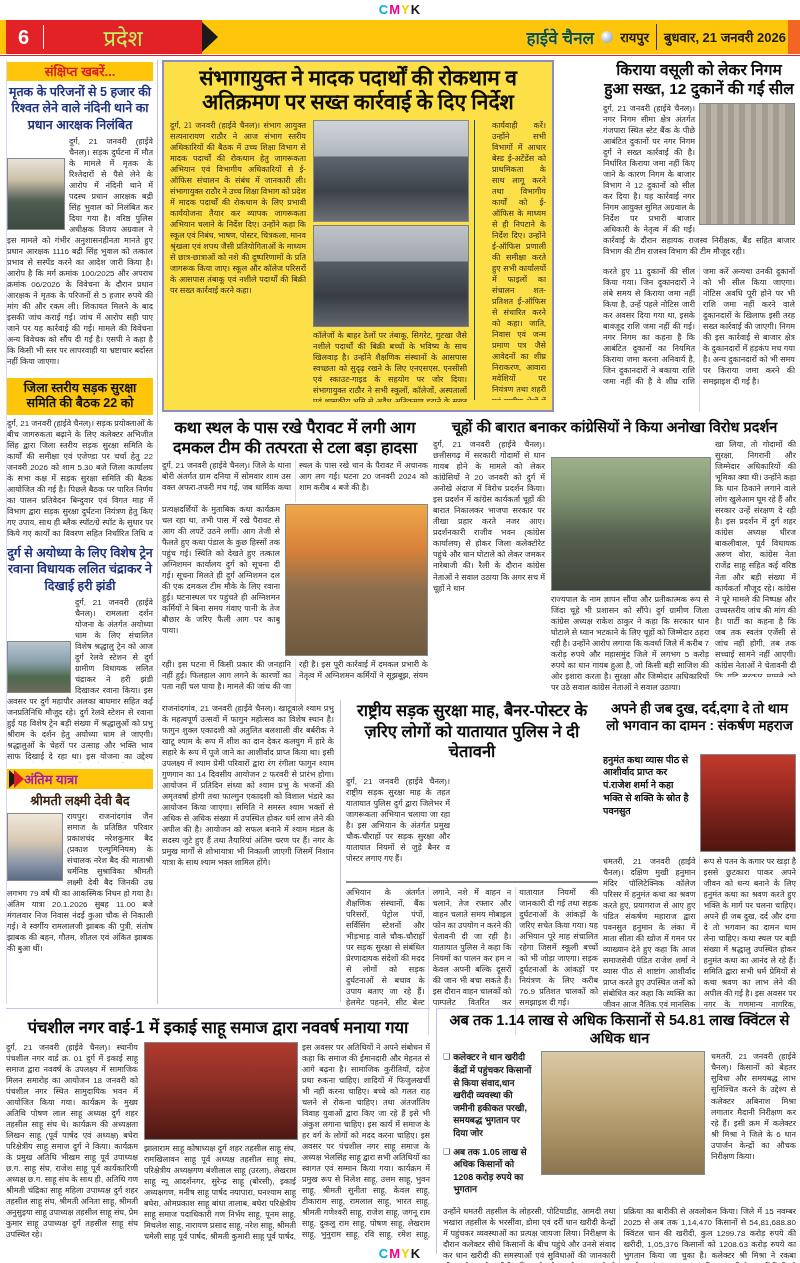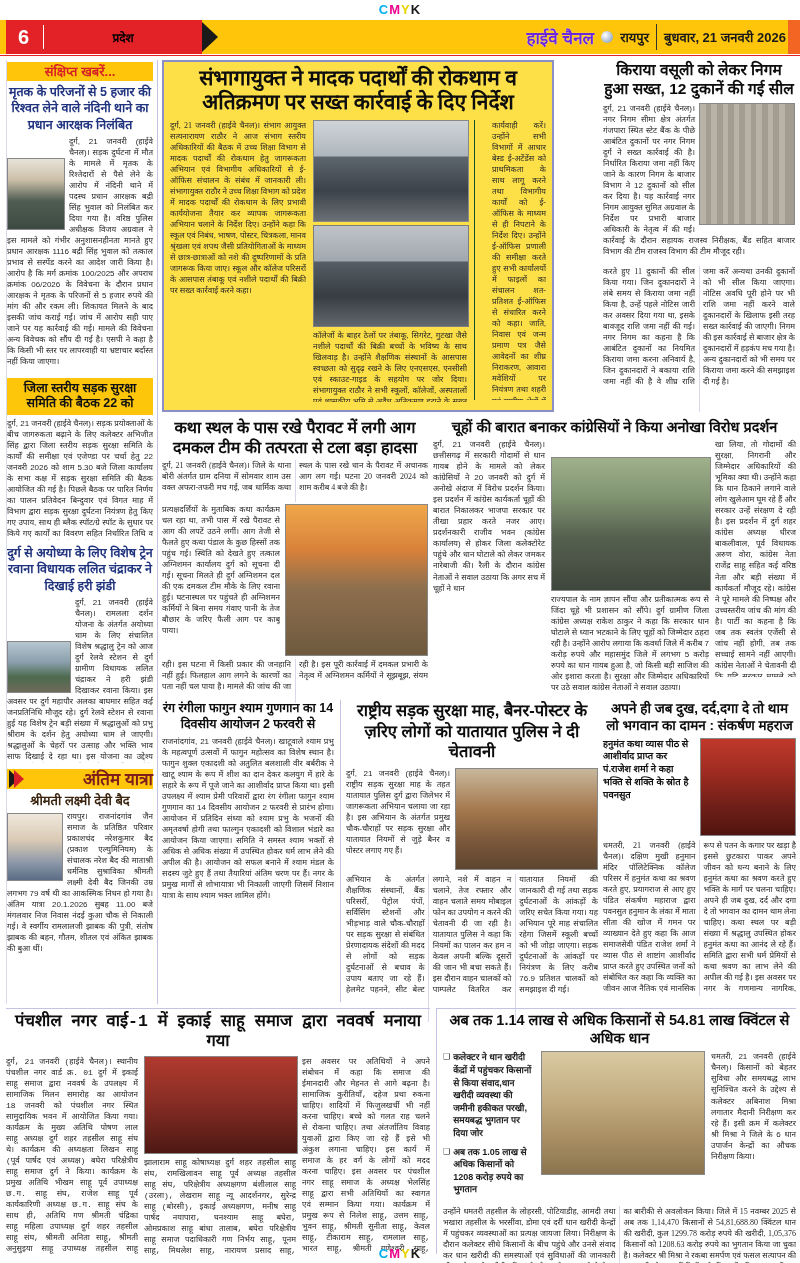--- a/index.html
+++ b/index.html
@@ -5,56 +5,56 @@
   html,body{margin:0;padding:0;}
   body{width:800px;height:1263px;background:#ffffff;font-family:"Liberation Sans","DejaVu Sans",sans-serif;color:#1c1c1c;position:relative;overflow:hidden;}
   .abs{position:absolute;}
   .cmyk{width:100%;text-align:center;font-size:13px;font-weight:bold;letter-spacing:1px;}
   .cmyk span{display:inline-block;}
   
   .masthead{left:0;top:20px;width:800px;height:34px;background:#fec50b;}
   .red-tab{left:6px;top:0;width:196px;height:34px;background:#e32228;display:flex;align-items:center;}
   .page-num{color:#fff;font-size:20px;font-weight:bold;padding:0 14px 0 12px;}
   .tab-div{width:1px;height:24px;background:#ffffff;}
-  .section-name{flex:1;text-align:center;color:#000000;font-size:12px;font-weight:bold;}
+  .section-name{flex:1;text-align:center;color:#bef264;font-size:22px;font-weight:normal;}
   .head-chevron{left:202px;top:2px;width:0;height:0;border-top:15px solid transparent;border-bottom:15px solid transparent;border-left:16px solid #1a1a1a;}
   .brand-wrap{right:14px;top:0;height:34px;display:flex;align-items:center;gap:7px;}
-  .brand{color:#6d28d9;font-size:17px;font-weight:bold;text-shadow:0 0 1px #fff;}
+  .brand{color:#14532d;font-size:17px;font-weight:bold;text-shadow:0 0 1px #fff;}
   .brand-dot{width:12px;height:12px;border-radius:50%;background:radial-gradient(circle at 35% 35%,#fff,#9fb3c8 70%);display:inline-block;}
   .city{color:#1a1a1a;font-size:13px;font-weight:bold;}
   .head-div{width:1px;height:26px;background:#333;}
   .date{color:#1a1a1a;font-size:13px;font-weight:bold;}
   .orange-block{right:0;top:20px;width:12px;height:34px;background:#f26522;}
   .rule-red{left:0;top:55px;width:800px;height:1px;background:#e32228;}
   
   .hl{font-weight:bold;color:#0d0d0d;text-align:center;}
   .hl-blue{color:#20337f;}
   .body-txt{font-size:8px;line-height:1.38;text-align:justify;color:#272727;overflow:hidden;}
-  .cols2{column-count:2;column-gap:8px;column-rule:1px solid #d8d8ea;font-family:Liberation Serif, serif;}
+  .cols2{column-count:2;column-gap:8px;column-rule:1px solid #d8d8ea;}
   .cols3{column-count:3;column-gap:8px;column-rule:1px solid #d8d8ea;}
   .ph{background:#9aa4ad;overflow:hidden;border:1px solid #888;}
   .ph.meeting{background:linear-gradient(180deg,#cfd4d9 0%,#aeb6bd 35%,#5d666e 36%,#3c4249 70%,#6b7077 100%);}
   .ph.shutter{background:linear-gradient(90deg,#b9b2a6 0 6%,#a39c90 6% 12%,#b9b2a6 12% 18%,#a39c90 18% 24%,#b9b2a6 24% 30%,#a39c90 30% 36%,#b9b2a6 36% 42%,#a39c90 42% 48%,#b9b2a6 48% 54%,#a39c90 54% 60%,#b9b2a6 60% 66%,#a39c90 66% 72%,#b9b2a6 72% 78%,#a39c90 78% 84%,#b9b2a6 84% 90%,#a39c90 90% 100%);}
   .ph.cop{background:linear-gradient(180deg,#e8e3d8 0%,#cbbfa8 30%,#4f5d52 60%,#3d4a42 100%);}
   .ph.train{background:linear-gradient(180deg,#b7c6cf 0%,#8aa0ad 40%,#4d6a4f 70%,#6e6a5a 100%);}
   .ph.elder{background:linear-gradient(180deg,#efe8dc 0%,#d9c9b4 40%,#8a96a8 75%,#5c6c85 100%);}
   .ph.fire{background:linear-gradient(180deg,#f0a84b 0%,#d8813a 30%,#8e6f4e 55%,#6e5a3e 100%);}
   .ph.protest{background:linear-gradient(180deg,#9fb08c 0%,#7f9370 30%,#55604f 60%,#3f463c 100%);}
   .ph.banner{background:linear-gradient(180deg,#c8b79b 0%,#a5794f 40%,#7e5a3b 70%,#5d4530 100%);}
   .ph.stage{background:linear-gradient(180deg,#c0392b 0%,#9e2b21 35%,#6f1f18 70%,#51140f 100%);}
   .ph.event{background:linear-gradient(180deg,#b03a2e 0%,#8e2f26 40%,#6e241d 70%,#4e1813 100%);}
   .ph.field{background:linear-gradient(180deg,#d9c9a3 0%,#c2ab7e 40%,#a98f63 70%,#8a744f 100%);}
   
   .leftcol{left:6px;top:60px;width:152px;height:944px;border-right:1px solid #c3c3e6;border-left:1px solid #d9d9ee;padding-right:4px;box-sizing:border-box;}
   .brief-bar{background:#fec50b;color:#d61f26;font-weight:bold;font-size:13px;text-align:center;height:19px;line-height:19px;margin:2px 0 3px 0;}
   .yellow-box-hl{background:#fdc60b;color:#111;font-weight:bold;font-size:12.5px;text-align:center;padding:3px 2px;line-height:1.25;margin:6px 0 3px 0;}
   .antim-bar{background:#fec50b;height:20px;display:flex;align-items:center;margin:6px 0 2px 0;}
   .antim-chev{width:0;height:0;border-top:9px solid transparent;border-bottom:9px solid transparent;border-left:10px solid #1a1a1a;margin-left:2px;}
   .antim-chev.red{border-left-color:#d61f26;margin-left:-5px;}
-  .antim-label{flex:1;text-align:right;font-weight:bold;font-size:17px;color:#7f1d1d;}
+  .antim-label{flex:1;text-align:left;font-weight:bold;font-size:13px;color:#a21caf;}
   
   .mainbox{left:162px;top:60px;width:392px;height:352px;border:2px solid #8e8ec7;box-sizing:border-box;padding:4px 6px;background:#fde047;font-family:Liberation Serif, serif;}
   .main-hl{font-size:21px;line-height:1.16;}
   .main-grid{display:flex;gap:7px;margin-top:5px;}
   .main-grid .c1{width:136px;}
   .main-grid .c2{width:154px;display:flex;flex-direction:column;gap:3px;}
   .main-grid .c3{flex:1;border-left:1px solid #14532d;padding-left:17px;}
   
   .sealbox{left:603px;top:60px;width:192px;height:352px;}
   .seal-hl{font-size:15.5px;line-height:1.25;}
@@ -73,31 +73,31 @@
   .rats-grid .c1{width:112px;}
   .rats-grid .c2{width:158px;margin-top:18px;}
   .rats-grid .c2 .ph{width:100%;height:132px;margin-bottom:3px;}
   .rats-grid .c3{flex:1;}
   
   .phagunbox{left:162px;top:700px;width:172px;height:302px;}
   .phagun-hl{font-size:12.5px;line-height:1.3;}
   
   .trafficbox{left:340px;top:700px;width:258px;height:302px;border-left:1px solid #c3c3e6;padding-left:5px;box-sizing:border-box;}
   .traffic-hl{font-size:16.5px;line-height:1.25;}
-  .traffic-mid{display:flex;gap:5px;margin-top:6px;}
+  .traffic-mid{display:flex;gap:5px;margin-top:14px;flex-direction:column;}
   .traffic-mid .txt{width:104px;}
   .traffic-mid .ph{flex:1;height:100px;}
   
   .saintbox{left:603px;top:700px;width:193px;height:302px;}
   .saint-hl{font-size:13.5px;line-height:1.28;}
-  .saint-mid{display:flex;gap:5px;margin-top:3px;}
+  .saint-mid{display:flex;gap:5px;margin-top:19px;}
   .saint-sub{width:92px;font-size:9.5px;font-weight:bold;line-height:1.35;color:#111;}
   .saint-mid .ph{flex:1;height:96px;}
   
-  .sahubox{left:6px;top:1008px;width:424px;height:246px;border-top:1px solid #c3c3e6;padding-top:3px;box-sizing:border-box;font-family:Liberation Mono, monospace;}
+  .sahubox{left:6px;top:1008px;width:424px;height:246px;border-top:1px solid #c3c3e6;padding-top:9px;box-sizing:border-box;}
   .sahu-hl{font-size:16.5px;line-height:1.2;}
   .sahu-grid{display:flex;gap:6px;margin-top:4px;}
   .sahu-grid .c1{width:132px;}
   .sahu-grid .c2{width:152px;}
   .sahu-grid .c2 .ph{width:100%;height:96px;margin-bottom:3px;}
   .sahu-grid .c3{flex:1;}
   
   .paddybox{left:436px;top:1008px;width:360px;height:246px;border-top:1px solid #c3c3e6;border-left:1px solid #c3c3e6;padding:3px 0 0 6px;box-sizing:border-box;}
   .paddy-hl{font-size:14.5px;line-height:1.22;}
   .paddy-grid{display:flex;gap:6px;margin-top:4px;}
@@ -212,21 +212,20 @@
       <div class="c1 body-txt" style="height:238px;">दुर्ग, 21 जनवरी (हाईवे चैनल)। छत्तीसगढ़ में सरकारी गोदामों से धान गायब होने के मामले को लेकर कांग्रेसियों ने 20 जनवरी को दुर्ग में अनोखे अंदाज में विरोध प्रदर्शन किया। इस प्रदर्शन में कांग्रेस कार्यकर्ता चूहों की बारात निकालकर भाजपा सरकार पर तीखा प्रहार करते नजर आए। प्रदर्शनकारी राजीव भवन (कांग्रेस कार्यालय) से होकर जिला कलेक्टोरेट पहुंचे और धान घोटाले को लेकर जमकर नारेबाजी की। रैली के दौरान कांग्रेस नेताओं ने सवाल उठाया कि अगर सच में चूहों ने धान</div>
       <div class="c2">
         <div class="ph protest"></div>
         <div class="body-txt" style="height:102px;">राज्यपाल के नाम ज्ञापन सौंपा और प्रतीकात्मक रूप से जिंदा चूहे भी प्रशासन को सौंपे। दुर्ग ग्रामीण जिला कांग्रेस अध्यक्ष राकेश ठाकुर ने कहा कि सरकार धान घोटाले से ध्यान भटकाने के लिए चूहों को जिम्मेदार ठहरा रही है। उन्होंने आरोप लगाया कि कवर्धा जिले में करीब 7 करोड़ रुपये और महासमुंद जिले में लगभग 5 करोड़ रुपये का धान गायब हुआ है, जो किसी बड़ी साजिश की ओर इशारा करता है। सुरक्षा और जिम्मेदार अधिकारियों पर उठे सवाल कांग्रेस नेताओं ने सवाल उठाया।</div>
       </div>
       <div class="c3 body-txt" style="height:238px;">खा लिया, तो गोदामों की सुरक्षा, निगरानी और जिम्मेदार अधिकारियों की भूमिका क्या थी। उन्होंने कहा कि धान ठिकाने लगाने वाले लोग खुलेआम घूम रहे हैं और सरकार उन्हें संरक्षण दे रही है। इस प्रदर्शन में दुर्ग शहर कांग्रेस अध्यक्ष धीरज बाकलीवाल, पूर्व विधायक अरुण वोरा, कांग्रेस नेता राजेंद्र साहू सहित कई वरिष्ठ नेता और बड़ी संख्या में कार्यकर्ता मौजूद रहे। कांग्रेस ने पूरे मामले की निष्पक्ष और उच्चस्तरीय जांच की मांग की है। पार्टी का कहना है कि जब तक स्वतंत्र एजेंसी से जांच नहीं होगी, तब तक सच्चाई सामने नहीं आएगी। कांग्रेस नेताओं ने चेतावनी दी कि यदि सरकार मामले को दबाने की कोशिश करती है, तो आंदोलन को और तेज किया जाएगा।</div>
     </div>
   </div>
 
   <div class="abs phagunbox">
-    <div class="hl phagun-hl">रंग रंगीला फागुन श्याम गुणगान का 14 दिवसीय आयोजन 2 फरवरी से</div>
     <div class="body-txt" style="margin-top:3px;height:268px;">राजनांदगांव, 21 जनवरी (हाईवे चैनल)। खाटूवाले श्याम प्रभु के महत्वपूर्ण उत्सवों में फागुन महोत्सव का विशेष स्थान है। फागुन शुक्ल एकादशी को अतुलित बलशाली वीर बर्बरीक ने खाटू श्याम के रूप में शीश का दान देकर कलयुग में हारे के सहारे के रूप में पूजे जाने का आशीर्वाद प्राप्त किया था। इसी उपलक्ष्य में श्याम प्रेमी परिवारों द्वारा रंग रंगीला फागुन श्याम गुणगान का 14 दिवसीय आयोजन 2 फरवरी से प्रारंभ होगा। आयोजन में प्रतिदिन संध्या को श्याम प्रभु के भजनों की अमृतवर्षा होगी तथा फाल्गुन एकादशी को विशाल भंडारे का आयोजन किया जाएगा। समिति ने समस्त श्याम भक्तों से अधिक से अधिक संख्या में उपस्थित होकर धर्म लाभ लेने की अपील की है। आयोजन को सफल बनाने में श्याम मंडल के सदस्य जुटे हुए हैं तथा तैयारियां अंतिम चरण पर हैं। नगर के प्रमुख मार्गों से शोभायात्रा भी निकाली जाएगी जिसमें निशान यात्रा के साथ श्याम भक्त शामिल होंगे।</div>
   </div>
 
   <div class="abs trafficbox">
     <div class="hl traffic-hl">राष्ट्रीय सड़क सुरक्षा माह, बैनर-पोस्टर के ज़रिए लोगों को यातायात पुलिस ने दी चेतावनी</div>
     <div class="traffic-mid">
       <div class="txt body-txt" style="height:100px;">दुर्ग, 21 जनवरी (हाईवे चैनल)। राष्ट्रीय सड़क सुरक्षा माह के तहत यातायात पुलिस दुर्ग द्वारा जिलेभर में जागरूकता अभियान चलाया जा रहा है। इस अभियान के अंतर्गत प्रमुख चौक-चौराहों पर सड़क सुरक्षा और यातायात नियमों से जुड़े बैनर व पोस्टर लगाए गए हैं।</div>
       <div class="ph banner"></div>
     </div>
     <div class="body-txt cols3" style="height:148px;margin-top:4px;">अभियान के अंतर्गत शैक्षणिक संस्थानों, बैंक परिसरों, पेट्रोल पंपों, सर्विसिंग स्टेशनों और भीड़भाड़ वाले चौक-चौराहों पर सड़क सुरक्षा से संबंधित प्रेरणादायक संदेशों की मदद से लोगों को सड़क दुर्घटनाओं से बचाव के उपाय बताए जा रहे हैं। हेलमेट पहनने, सीट बेल्ट लगाने, नशे में वाहन न चलाने, तेज रफ्तार और वाहन चलाते समय मोबाइल फोन का उपयोग न करने की चेतावनी दी जा रही है। यातायात पुलिस ने कहा कि नियमों का पालन कर हम न केवल अपनी बल्कि दूसरों की जान भी बचा सकते हैं। इस दौरान वाहन चालकों को पाम्पलेट वितरित कर यातायात नियमों की जानकारी दी गई तथा सड़क दुर्घटनाओं के आंकड़ों के जरिए सचेत किया गया। यह अभियान पूरे माह संचालित रहेगा जिसमें स्कूली बच्चों को भी जोड़ा जाएगा। सड़क दुर्घटनाओं के आंकड़ों पर नियंत्रण के लिए करीब 76.9 प्रतिशत चालकों को समझाइश दी गई।</div>

